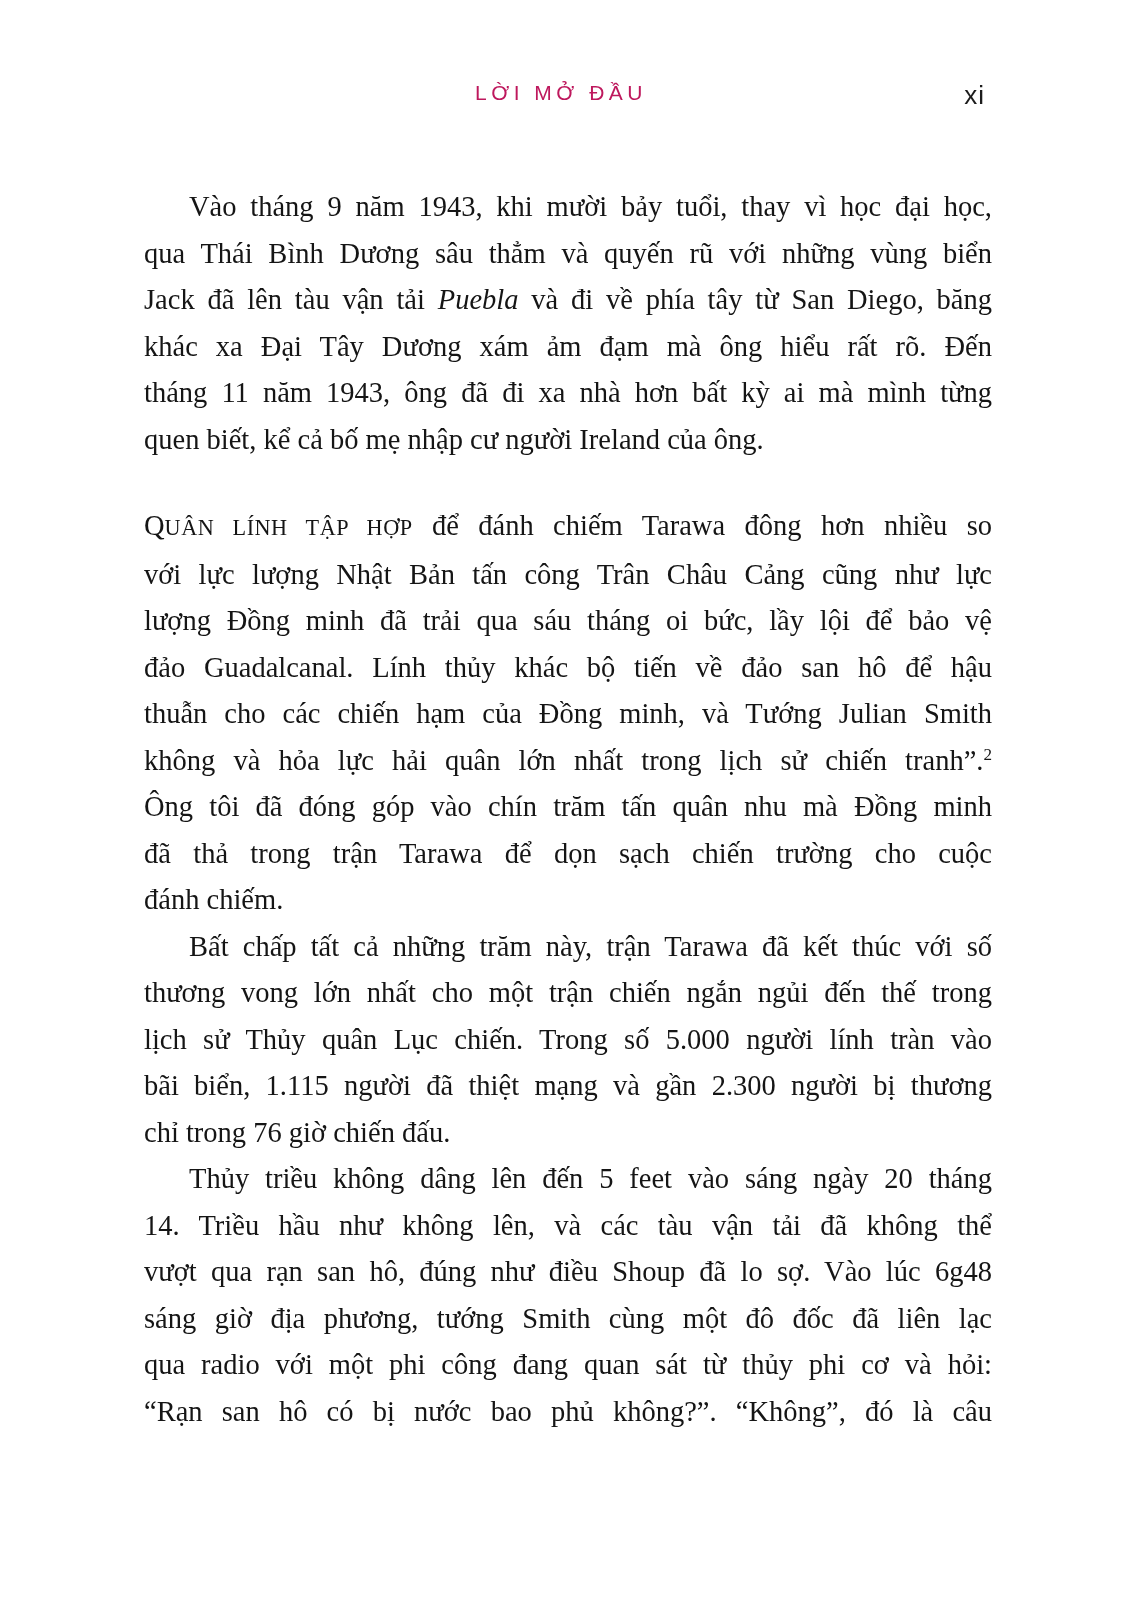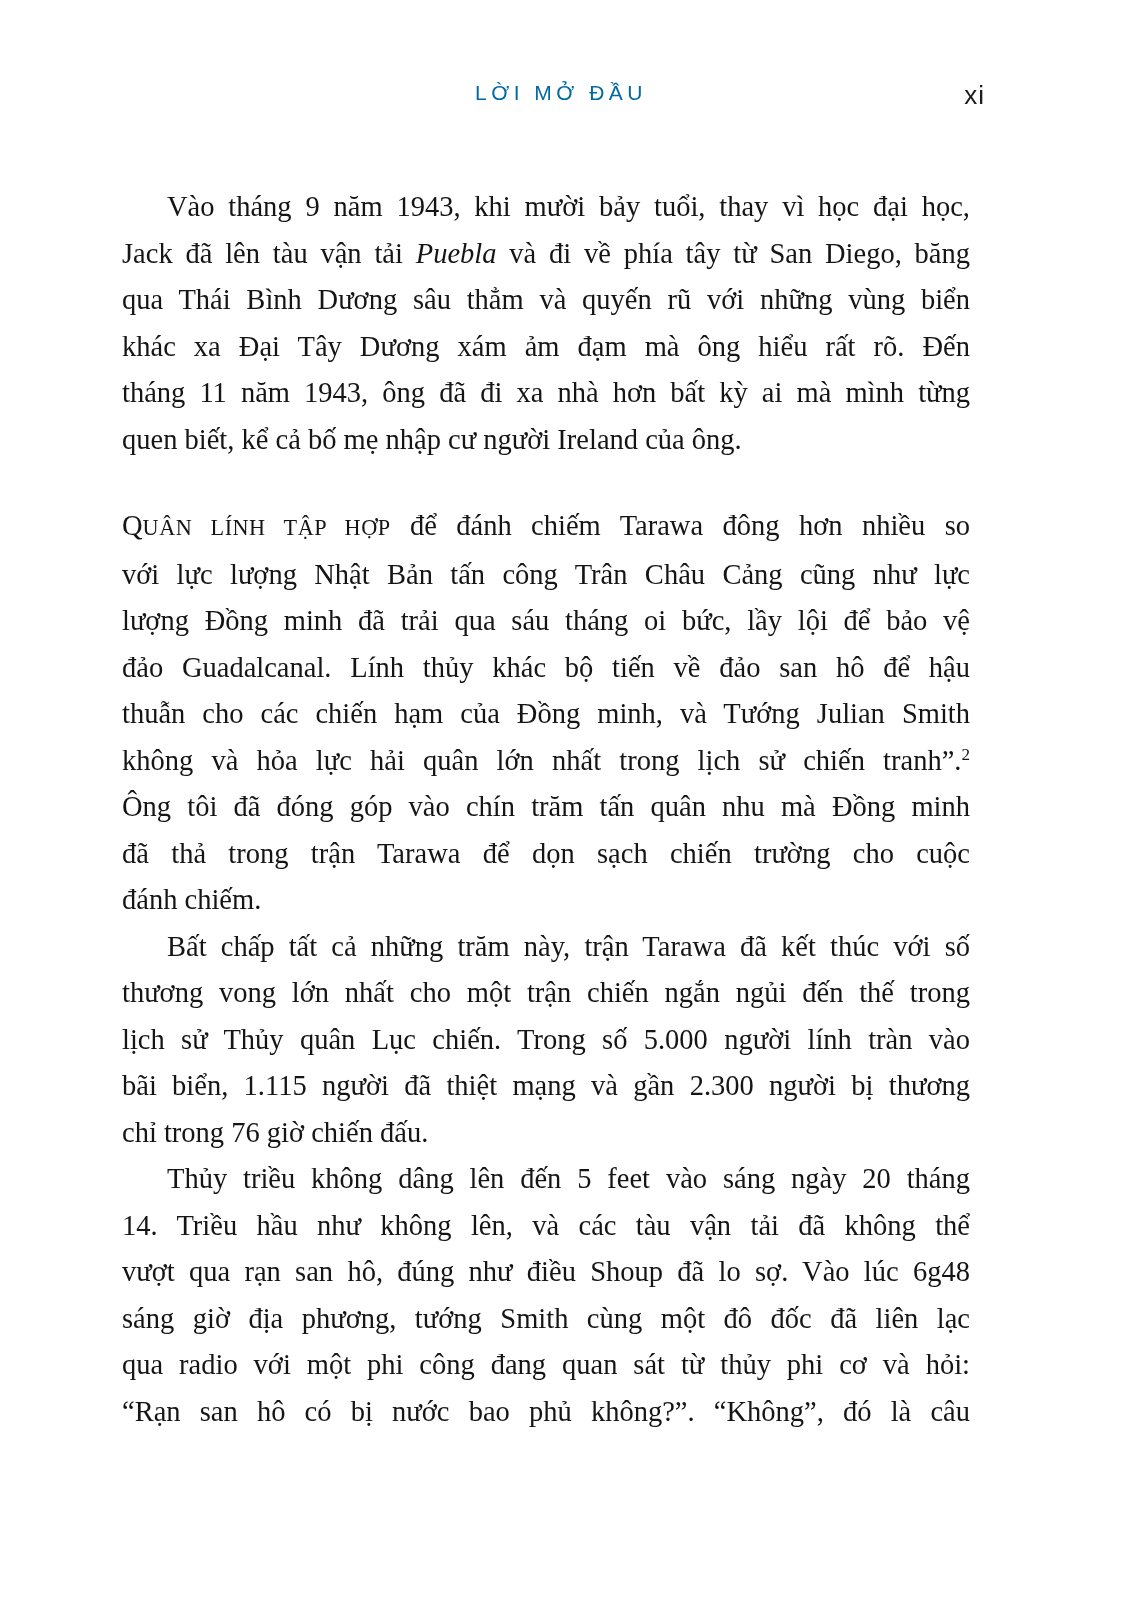--- a/index.html
+++ b/index.html
@@ -19,37 +19,37 @@
   .running-header {
     position: absolute;
     top: 81px;
     left: 137px;
     width: 848px;
     text-align: center;
     font-family: "Liberation Sans", "DejaVu Sans", sans-serif;
     font-size: 21px;
     font-weight: 400;
     letter-spacing: 4.5px;
-    color: #0369a1;
+    color: #be185d;
   }
   .page-number {
     position: absolute;
     top: 80px;
     right: 141px;
     text-align: right;
     font-family: "Liberation Sans", "DejaVu Sans", sans-serif;
     font-size: 26px;
     font-weight: 400;
     letter-spacing: 1px;
     color: #1c1c1c;
   }
   .page-body {
     position: absolute;
     top: 184px;
-    left: 122px;
+    left: 144px;
     width: 848px;
     font-size: 28.5px;
     line-height: 46.5px;
   }
   .paragraph { margin: 0; }
   .paragraph.section-gap { margin-top: 40px; }
   .line {
     text-align: justify;
     text-align-last: justify;
     white-space: normal;
@@ -66,22 +66,22 @@
 </style>
 </head>
 <body>
 
 <div class="page">
   <div class="running-header">LỜI MỞ ĐẦU</div>
   <div class="page-number">xi</div>
   <div class="page-body">
       <div class="paragraph">
         <div class="line indent"><span>Vào tháng 9 năm 1943, khi mười bảy tuổi, thay vì học đại học,</span></div>
+        <div class="line"><span>qua Thái Bình Dương sâu thẳm và quyến rũ với những vùng biển</span></div>
         <div class="line"><span>Jack đã lên tàu vận tải </span><span class="it">Puebla</span><span> và đi về phía tây từ San Diego, băng</span></div>
-        <div class="line"><span>qua Thái Bình Dương sâu thẳm và quyến rũ với những vùng biển</span></div>
         <div class="line"><span>khác xa Đại Tây Dương xám ảm đạm mà ông hiểu rất rõ. Đến</span></div>
         <div class="line"><span>tháng 11 năm 1943, ông đã đi xa nhà hơn bất kỳ ai mà mình từng</span></div>
         <div class="line para-last"><span>quen biết, kể cả bố mẹ nhập cư người Ireland của ông.</span></div>
       </div>
       <div class="paragraph section-gap">
         <div class="line"><span>Q</span><span class="sc">UÂN LÍNH TẬP HỢP</span><span> để đánh chiếm Tarawa đông hơn nhiều so</span></div>
         <div class="line"><span>với lực lượng Nhật Bản tấn công Trân Châu Cảng cũng như lực</span></div>
         <div class="line"><span>lượng Đồng minh đã trải qua sáu tháng oi bức, lầy lội để bảo vệ</span></div>
         <div class="line"><span>đảo Guadalcanal. Lính thủy khác bộ tiến về đảo san hô để hậu</span></div>
         <div class="line"><span>thuẫn cho các chiến hạm của Đồng minh, và Tướng Julian Smith</span></div>

